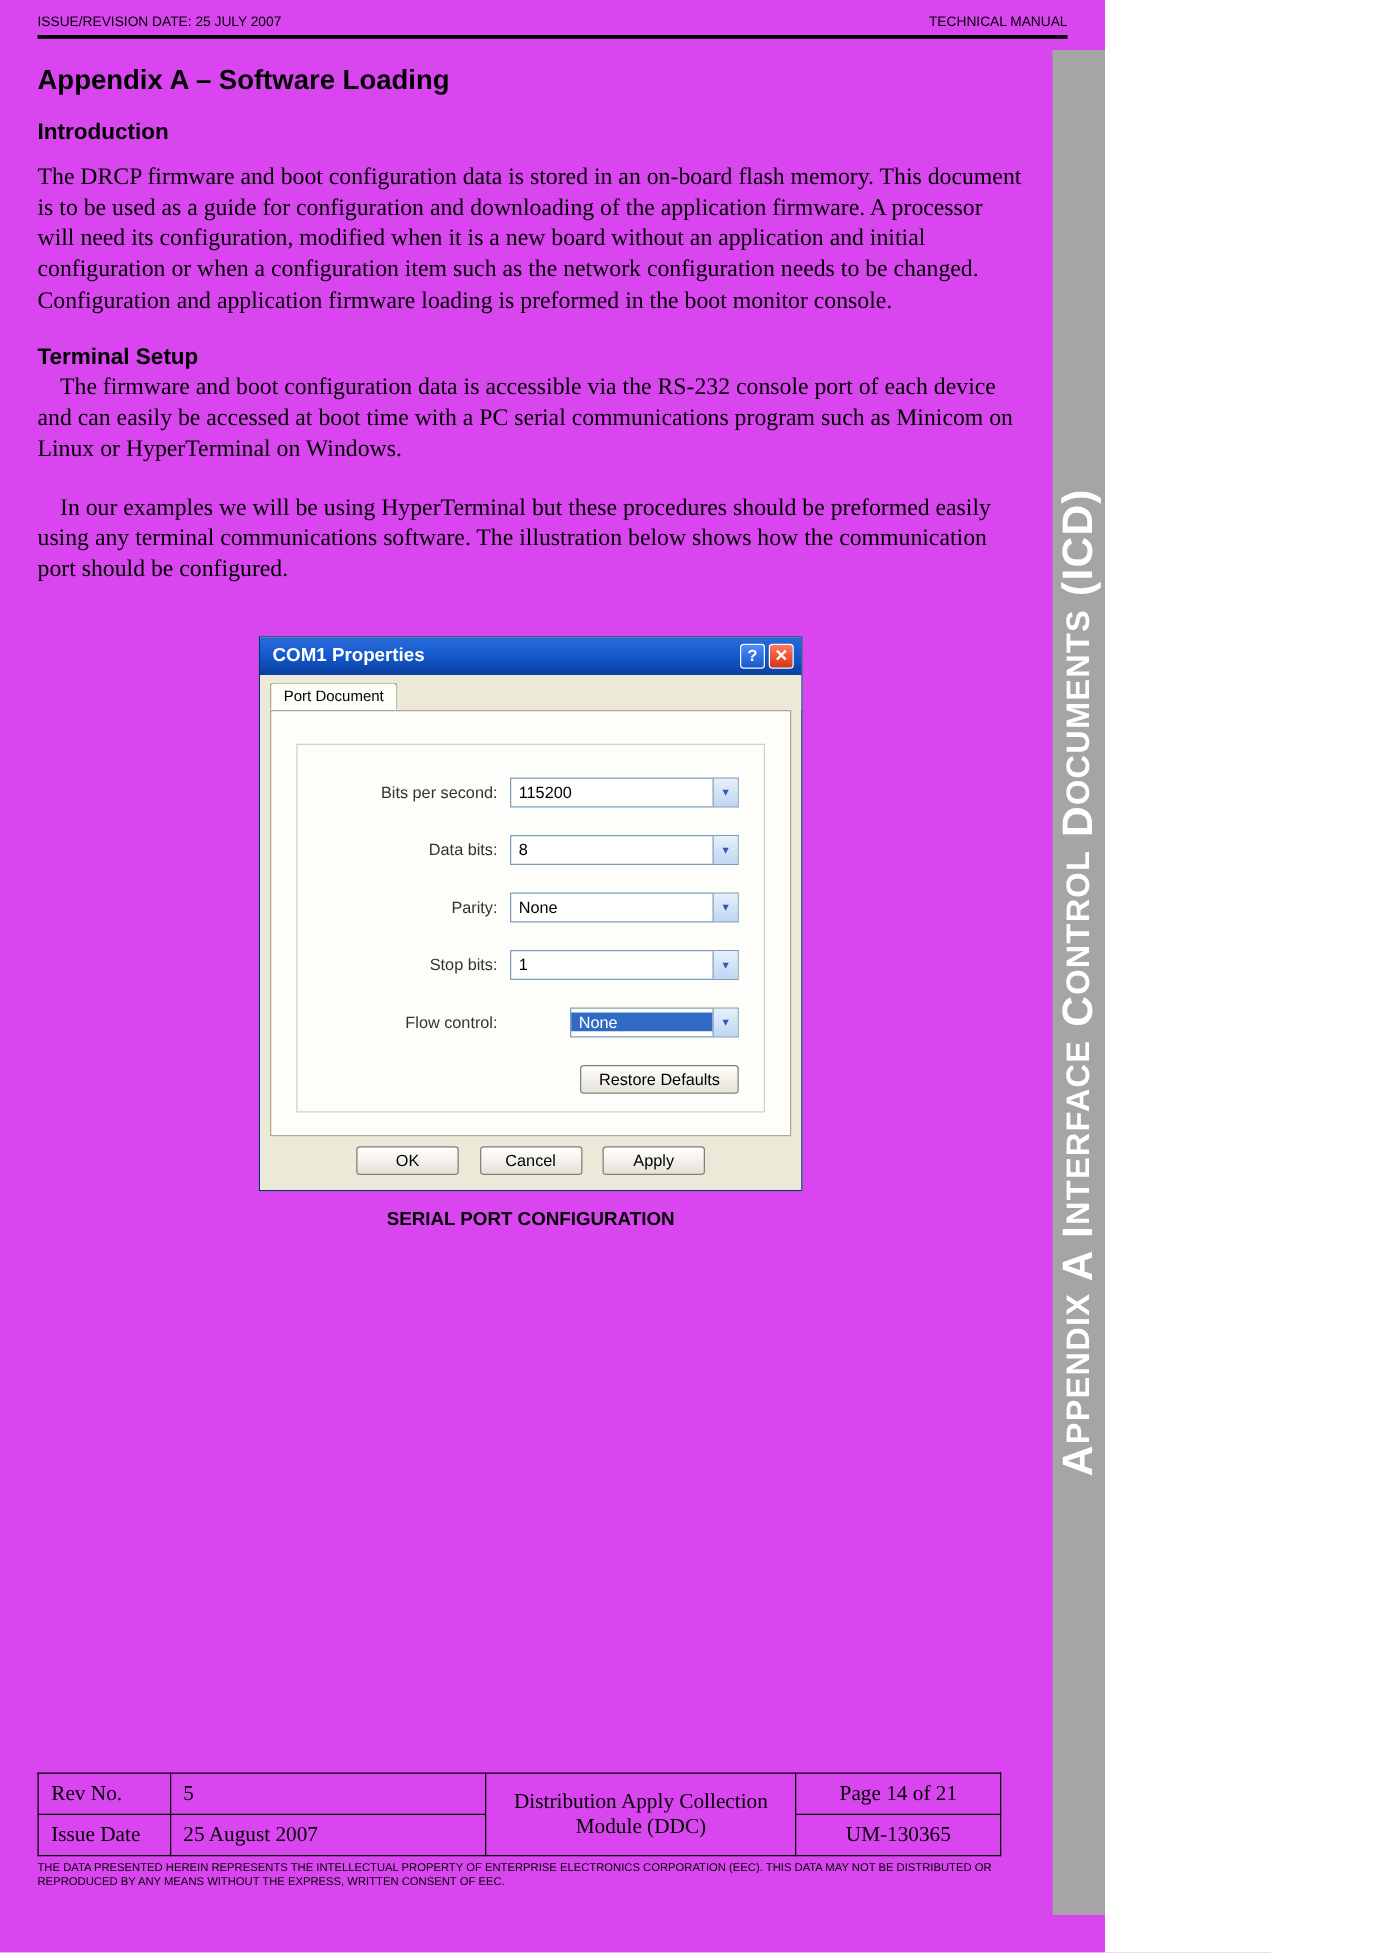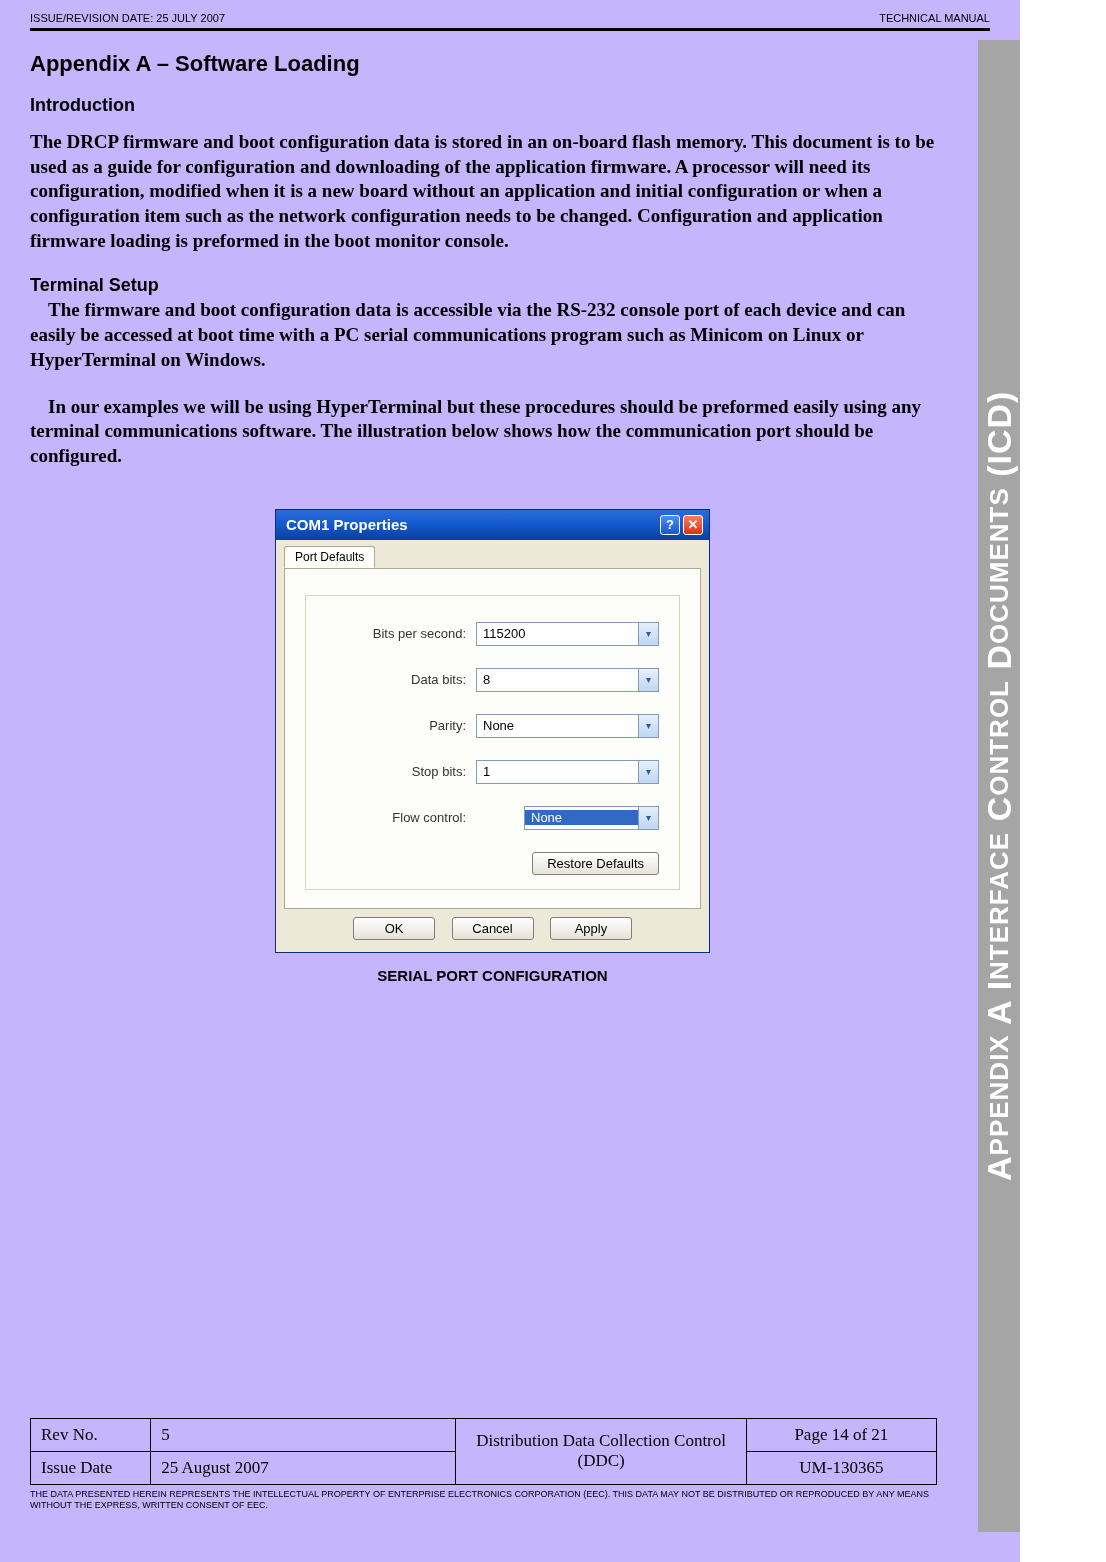--- a/index.html
+++ b/index.html
@@ -4,24 +4,24 @@
 <style>
   * { box-sizing: border-box; }
   html, body {
     margin: 0;
     padding: 0;
     font-family: "Times New Roman", Times, serif;
     background: #fff;
     color: #000;
   }
   .page {
-    width: 1020px;
+    width: 884px;
     height: 1562px;
     position: relative;
-    background: #c4b5fd;
+    background: #d946ef;
   }
   .top-header {
     display: flex;
     justify-content: space-between;
     padding: 12px 30px 4px 30px;
     font-family: Arial, Helvetica, sans-serif;
     font-size: 11px;
   }
   .rule {
     border-top: 3px solid #000;
@@ -59,21 +59,20 @@
   .h-section {
     font-family: Verdana, Arial, sans-serif;
     font-weight: bold;
     font-size: 18px;
     margin: 0 0 14px 0;
   }
   .body-text {
     font-size: 19px;
     line-height: 1.3;
     margin: 0 0 22px 0;
-    font-weight: bold;
   }
   .body-text.indent { text-indent: 18px; }
   .fig-caption {
     font-family: Verdana, Arial, sans-serif;
     font-weight: bold;
     font-size: 15px;
     text-align: center;
     margin-top: 14px;
   }
   .dialog-wrap {
@@ -241,21 +240,21 @@
     <div class="dialog-wrap">
       <div class="dialog">
         <div class="dlg-title">
           <span>COM1 Properties</span>
           <div class="dlg-title-btns">
             <div class="dlg-tbtn help-btn">?</div>
             <div class="dlg-tbtn close-btn">✕</div>
           </div>
         </div>
         <div class="dlg-tabs">
-          <div class="dlg-tab">Port Defaults</div>
+          <div class="dlg-tab">Port Document</div>
         </div>
         <div class="dlg-panel">
           <div class="fieldset-box">
             <div class="form-row">
               <label>Bits per second:</label>
               <div class="combo">
                 <span>115200</span>
                 <div class="arrow">▾</div>
               </div>
             </div>
@@ -302,21 +301,21 @@
 
     <div class="fig-caption">SERIAL PORT CONFIGURATION</div>
   </div>
 
   <div class="footer-block">
     <table class="doc-table">
       <tbody>
           <tr>
         <td class="label">Rev No.</td>
         <td class="val1">5</td>
-        <td rowspan="2" class="center" style="width:290px;">Distribution Data Collection Control (DDC)</td>
+        <td rowspan="2" class="center" style="width:290px;">Distribution Apply Collection Module (DDC)</td>
         <td class="center" style="width:190px;">Page 14 of 21</td>
       </tr>
       <tr>
         <td class="label">Issue Date</td>
         <td>25 August 2007</td>
         <td class="center">UM-130365</td>
       </tr>
     </tbody>
       </table>
     <div class="disclaimer">THE DATA PRESENTED HEREIN REPRESENTS THE INTELLECTUAL PROPERTY OF ENTERPRISE ELECTRONICS CORPORATION (EEC).  THIS DATA MAY NOT BE DISTRIBUTED OR REPRODUCED BY ANY MEANS WITHOUT THE EXPRESS, WRITTEN CONSENT OF EEC.</div>

